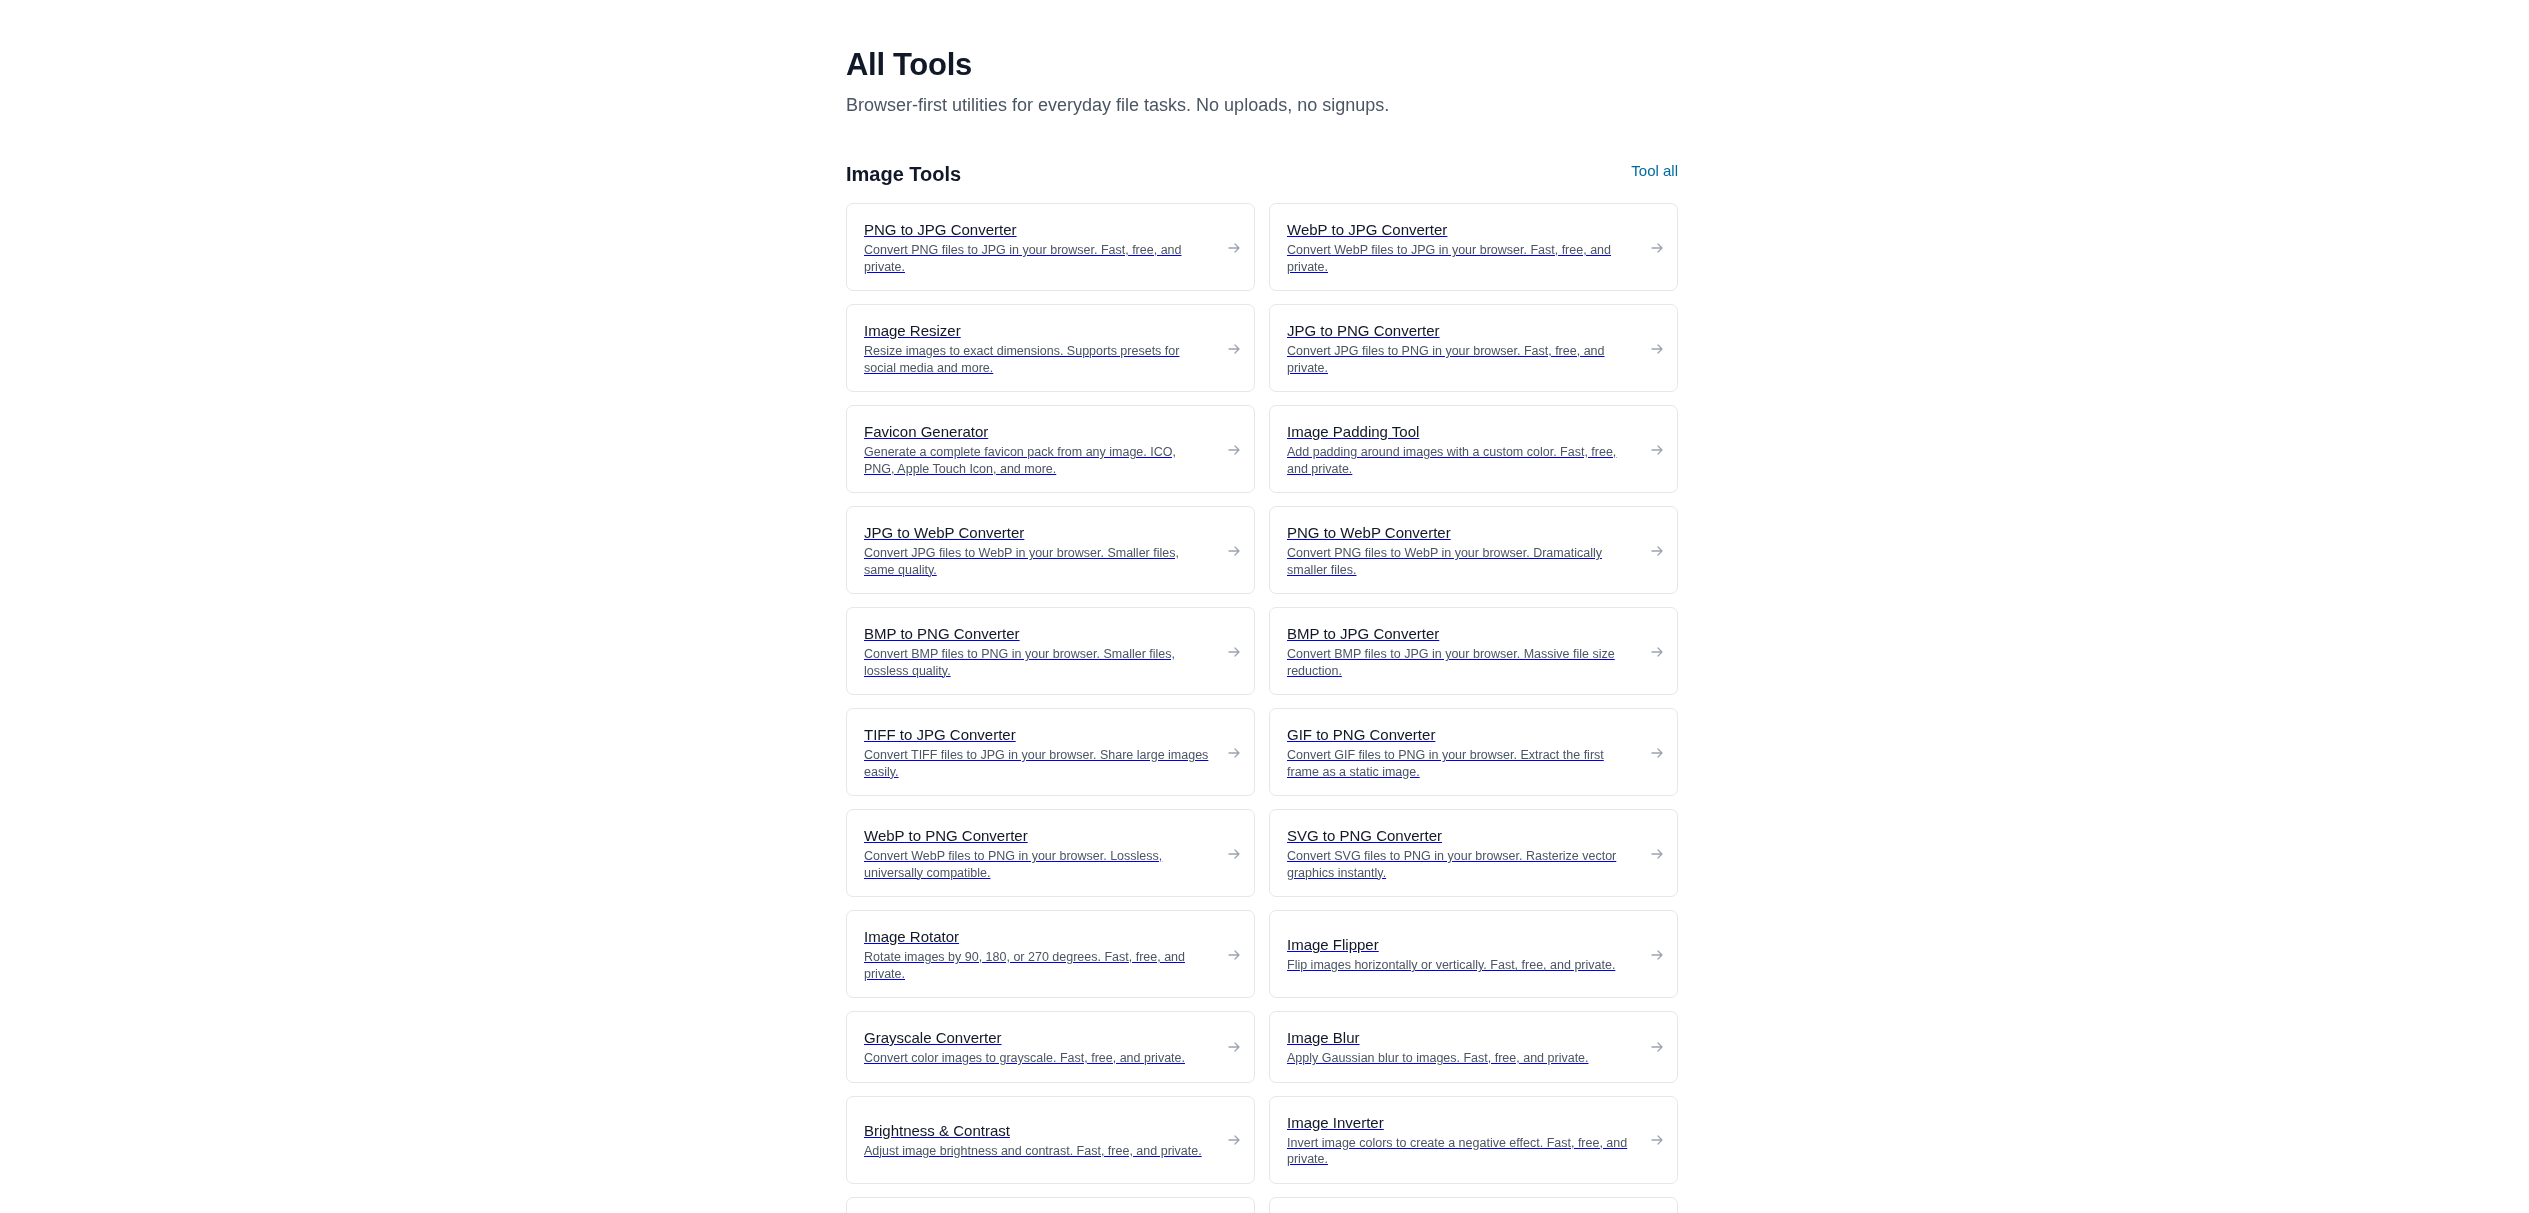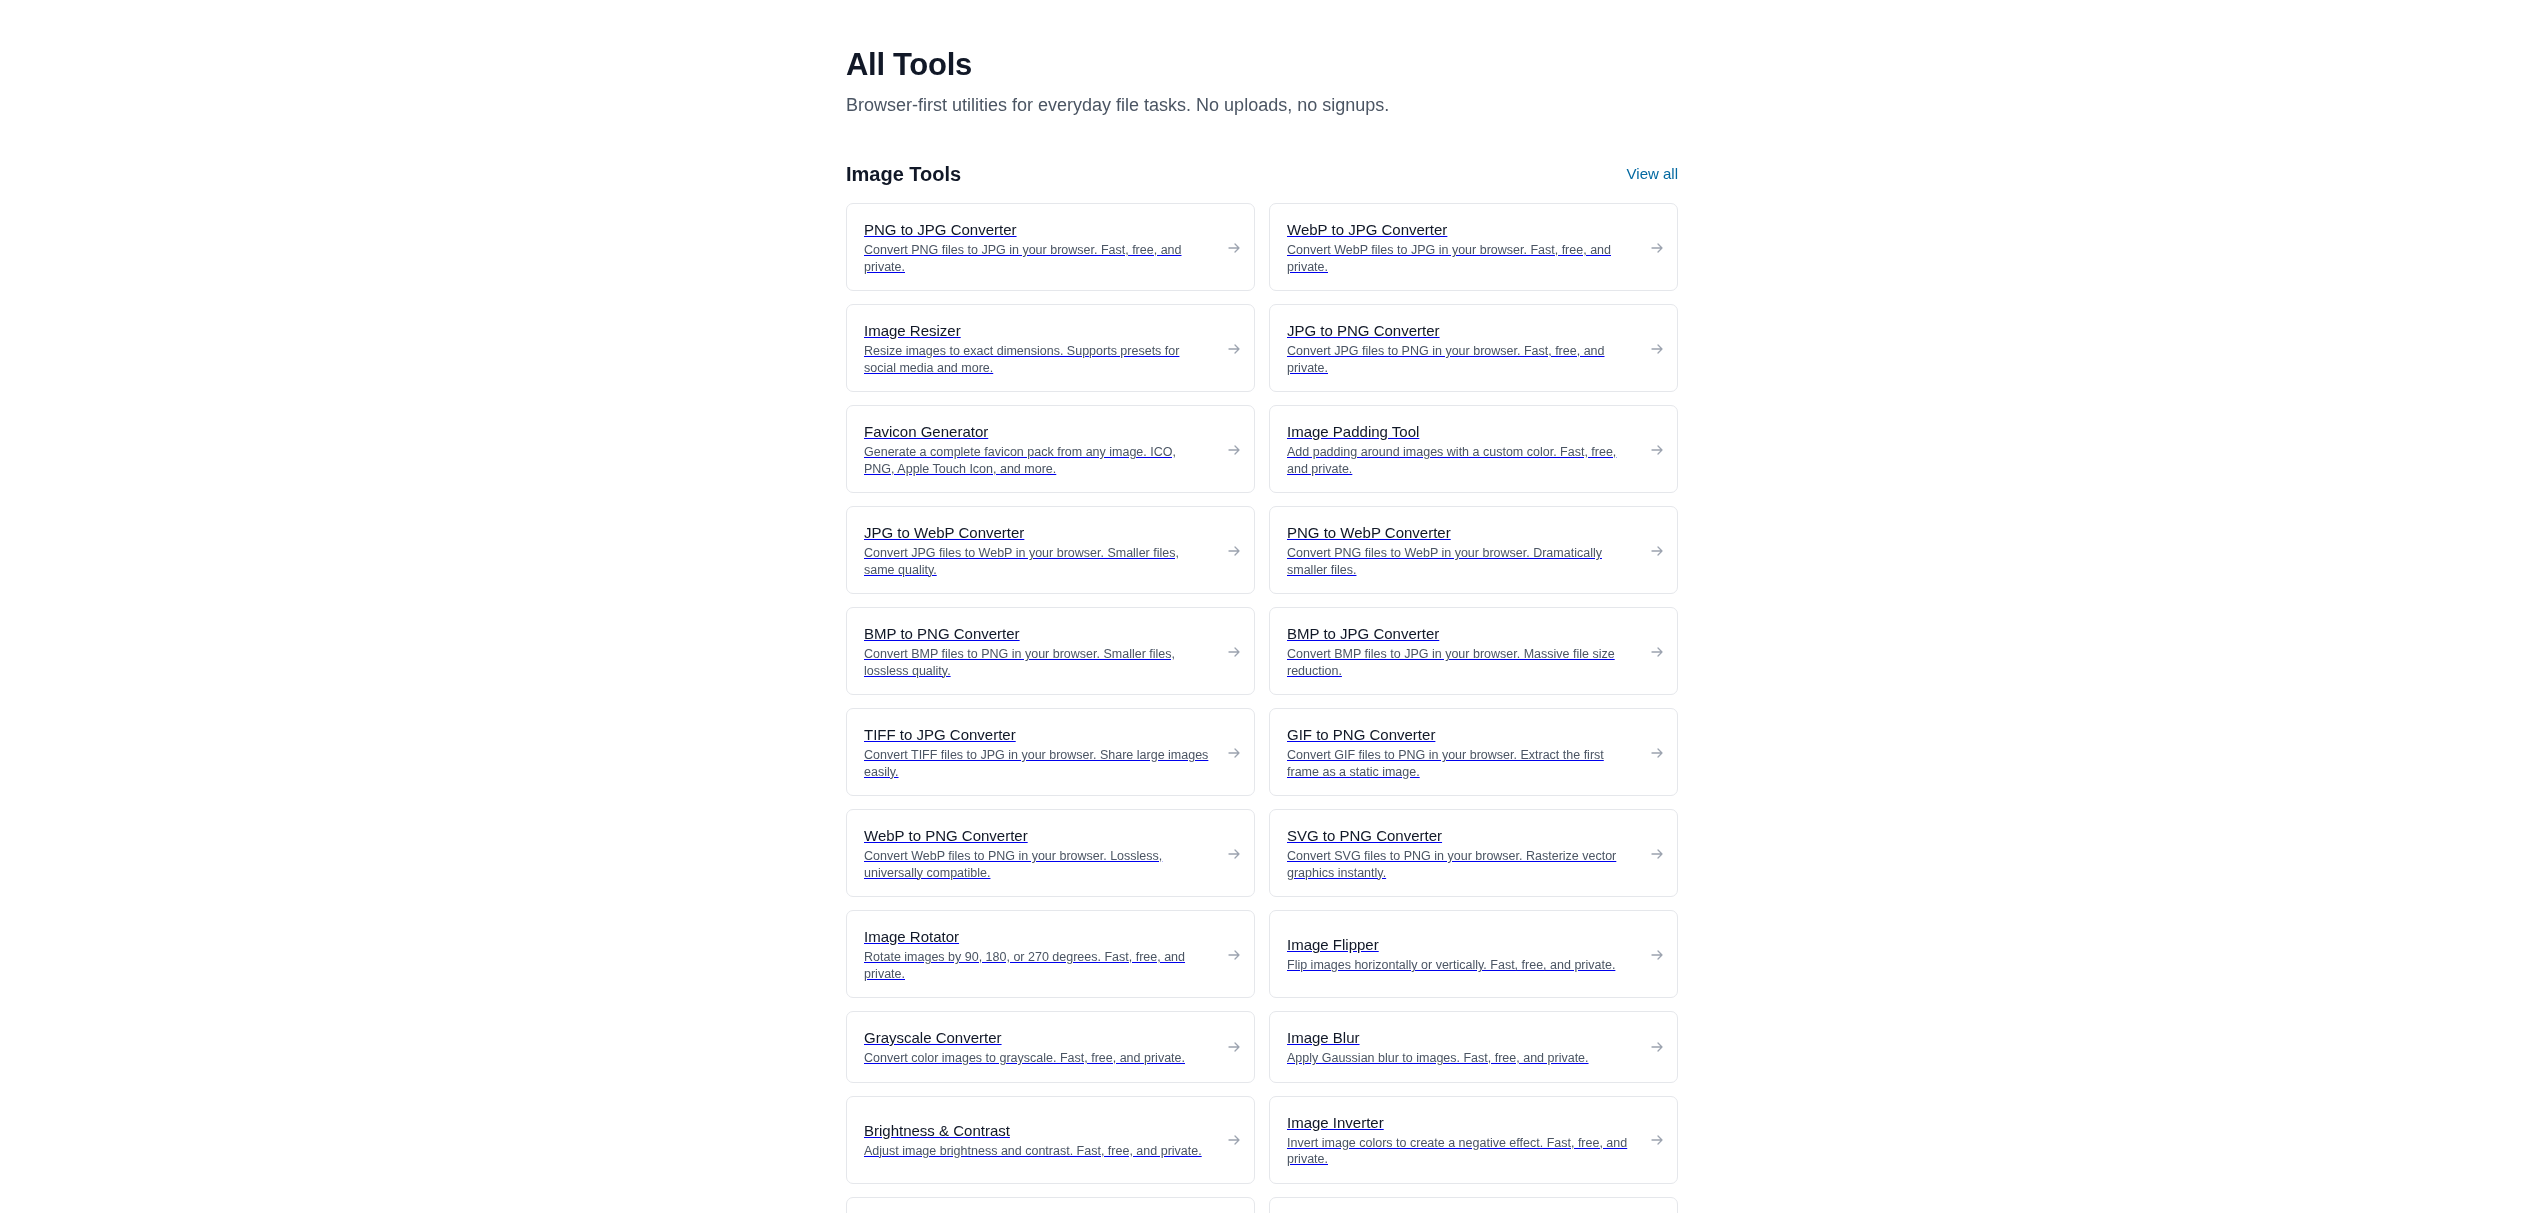--- a/index.html
+++ b/index.html
@@ -15,21 +15,21 @@
     position: absolute; left: 0; top: 47px;
     margin: 0; font-size: 31px; font-weight: 700; letter-spacing: -0.3px;
     color: #111827; line-height: 36px; white-space: nowrap;
   }
   .page-subtitle {
     position: absolute; left: 0; top: 93px;
     margin: 0; font-size: 18px; color: #4b5563; line-height: 24px; white-space: nowrap;
   }
   .section-header {
     position: absolute; left: 0; top: 161px; width: 832px; height: 26px;
-    display: flex; justify-content: space-between; align-items: center;
+    display: flex; justify-content: space-between; 
   }
   .section-title {
     margin: 0; font-size: 20px; font-weight: 600; color: #111827; line-height: 26px;
   }
   .view-all {
     font-size: 15px; color: #0369a1; text-decoration: none; line-height: 20px;
   }
   .grid {
     position: absolute; left: 0; top: 203px; width: 832px;
     display: grid; grid-template-columns: 409px 409px; column-gap: 14px; row-gap: 13px;
@@ -56,21 +56,21 @@
 </style>
 </head>
 <body>
 
 <div class="container">
   <h1 class="page-title">All Tools</h1>
   <p class="page-subtitle">Browser-first utilities for everyday file tasks. No uploads, no signups.</p>
 
   <div class="section-header">
     <h2 class="section-title">Image Tools</h2>
-    <a class="view-all" href="#">View all</a>
+    <a class="view-all" href="#">Tool all</a>
   </div>
 
   <div class="grid">
 
   <a class="card" href="#">
         <div class="card-body">
           <div class="card-title">PNG to JPG Converter</div>
           <div class="card-desc">Convert PNG files to JPG in your browser. Fast, free, and private.</div>
         </div>
         <span class="card-arrow">

